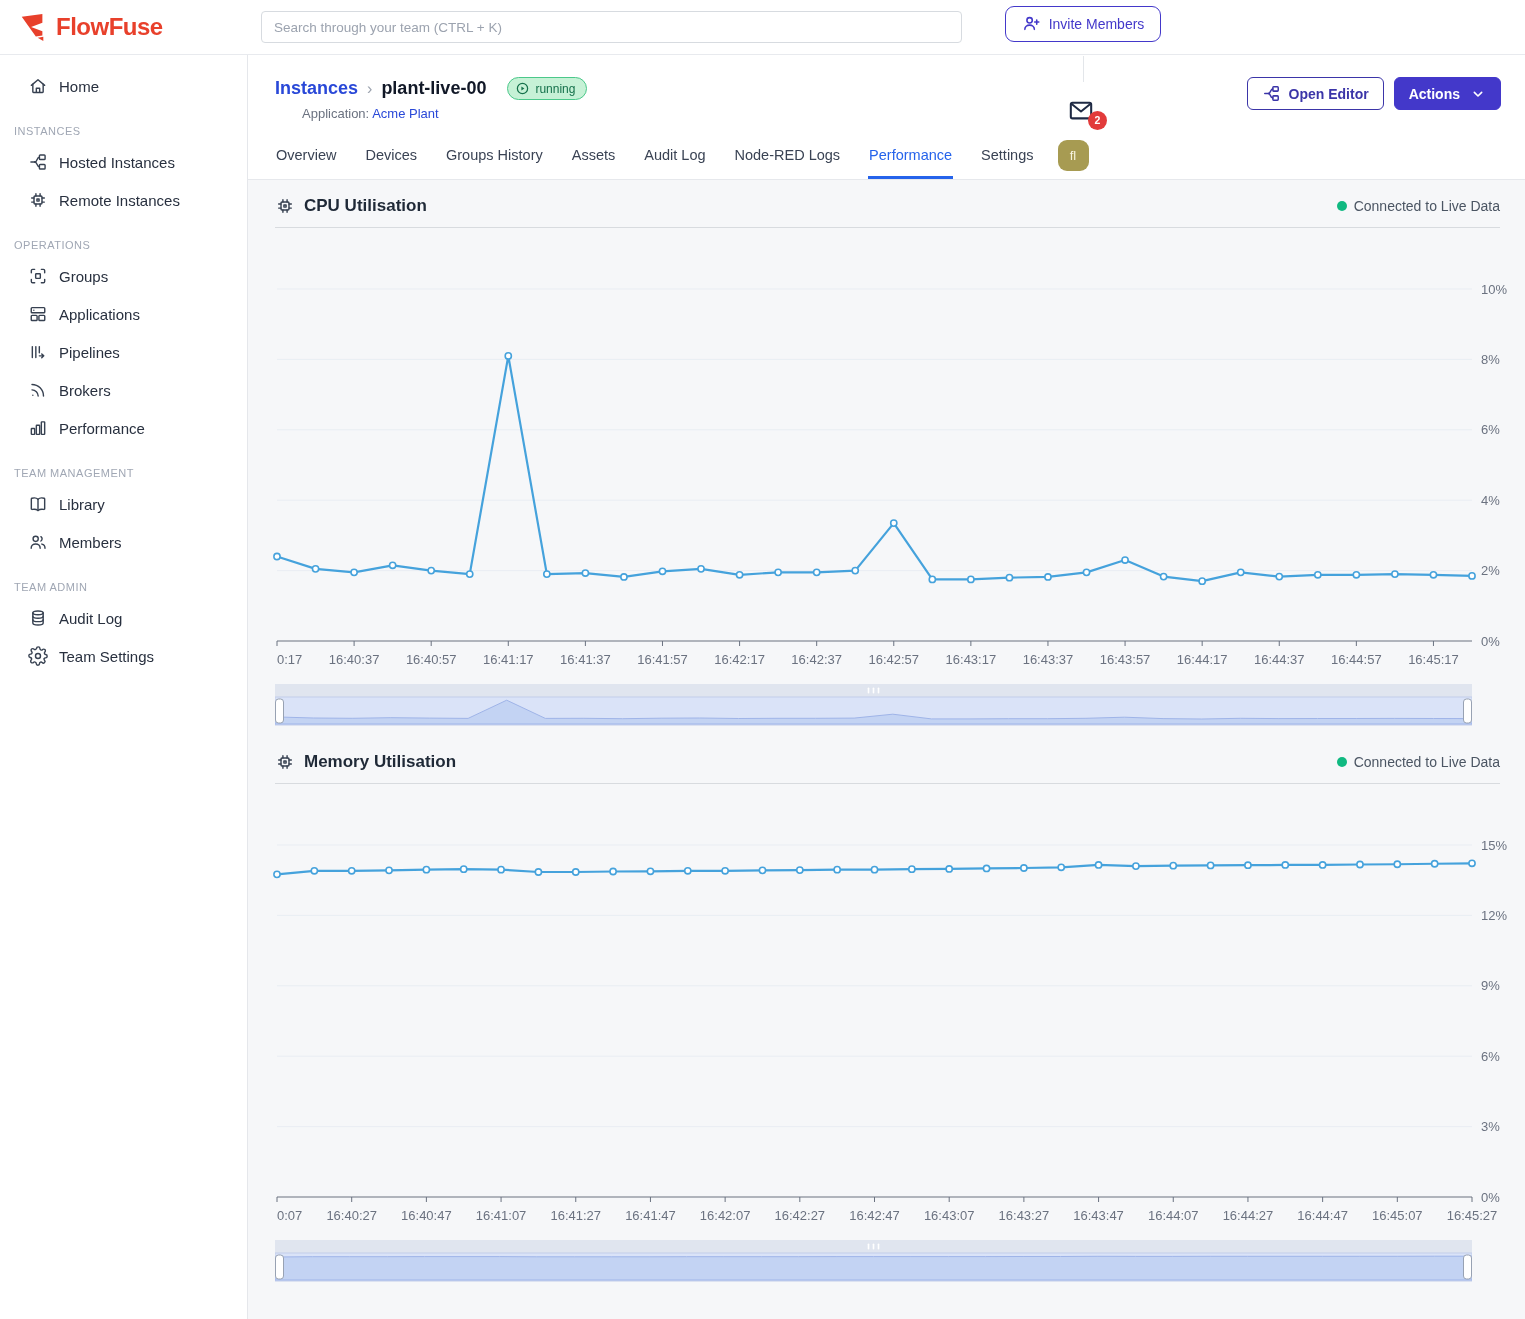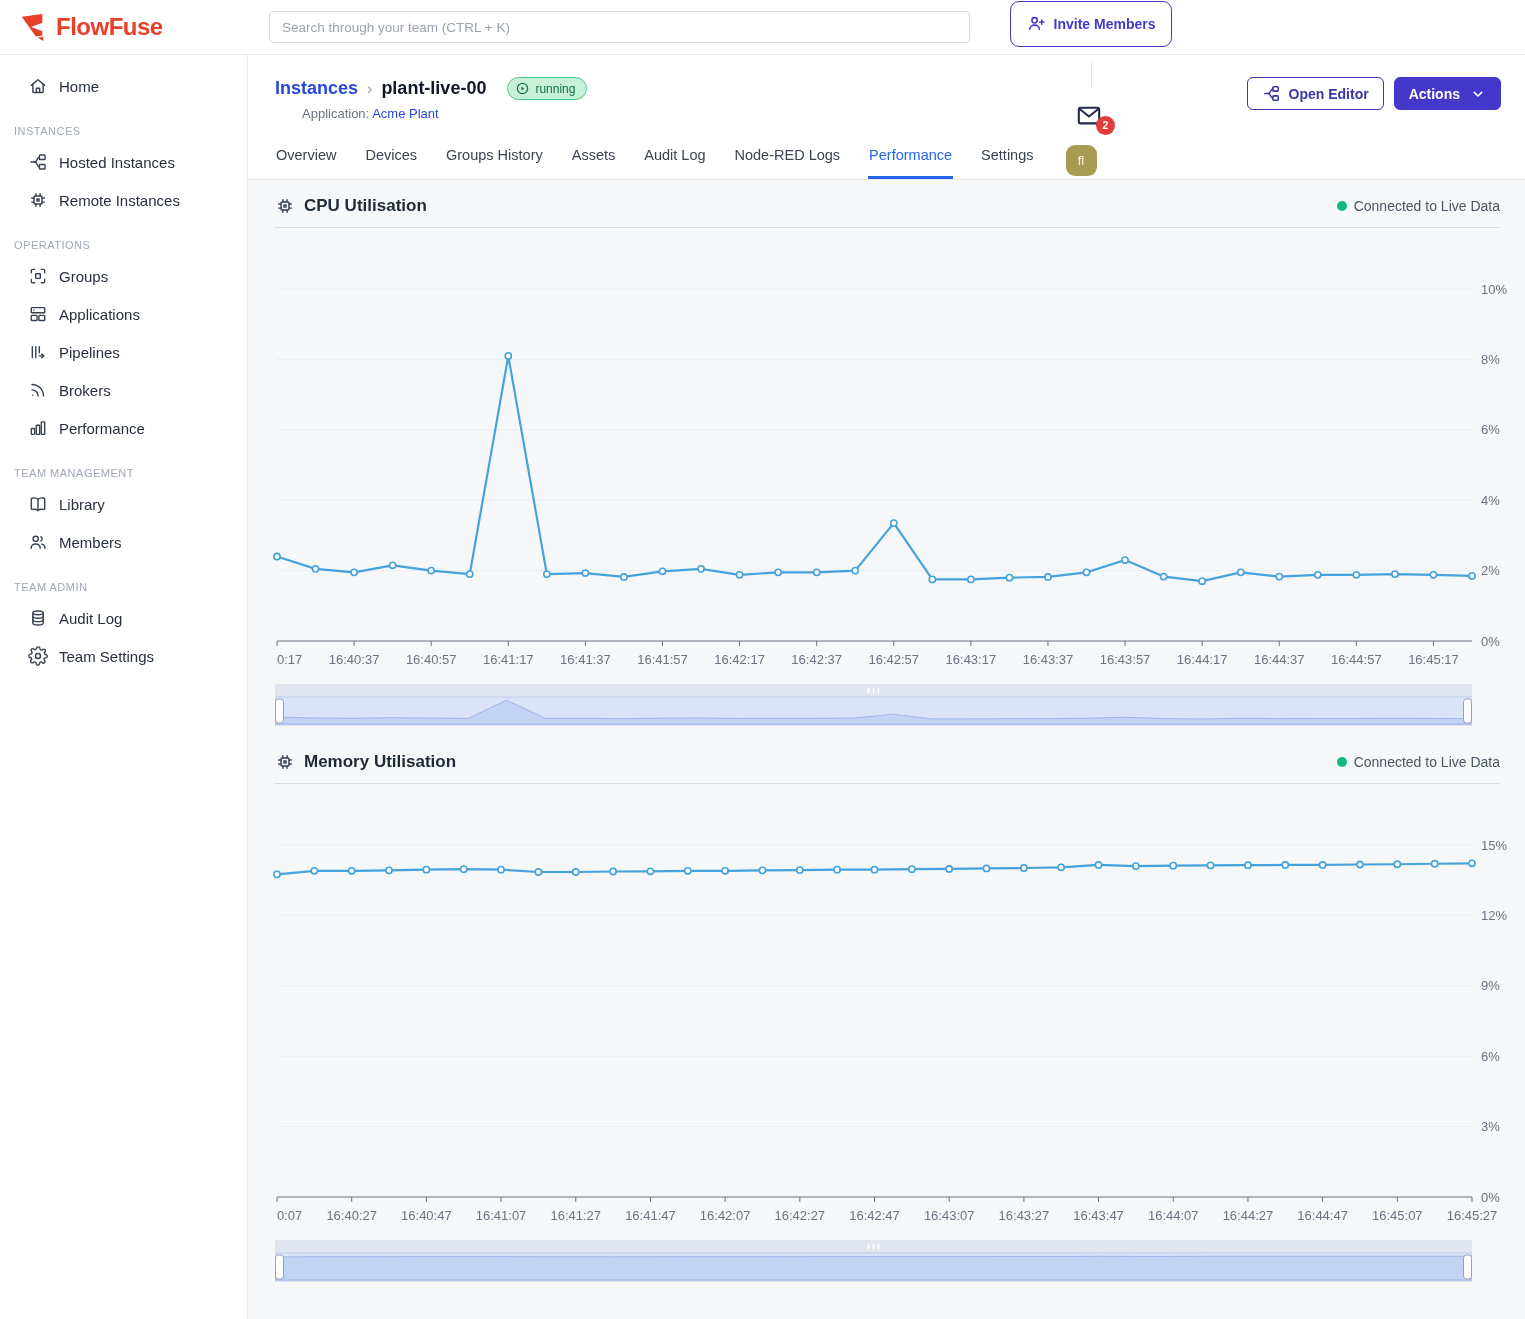--- a/index.html
+++ b/index.html
@@ -4,34 +4,34 @@
 <style>
   * { margin:0; padding:0; box-sizing:border-box; }
   html,body { width:1525px; height:1319px; overflow:hidden; background:#fff;
     font-family:"Liberation Sans","DejaVu Sans",sans-serif; color:#1F2937; }
 
   
   .topnav { height:55px; background:#fff; border-bottom:1px solid #E8EAEE;
     display:flex; align-items:center; position:relative; z-index:5; }
   .logo { display:flex; align-items:center; gap:8px; padding:0 0 0 18px; width:248px; flex:0 0 248px; }
   .logo-text { font-size:24px; font-weight:700; color:#E8402B; letter-spacing:-0.5px; }
-  .search-wrap { flex:0 0 auto; margin-left:21px; }
+  .search-wrap { flex:0 0 auto; margin-left:13px; }
   .search-input { width:701px; height:32px; border:1px solid #D7DBE0; border-radius:4px;
     padding:0 12px; font-size:13.5px; color:#374151; background:#fff; outline:none;
     font-family:"Liberation Sans","DejaVu Sans",sans-serif; }
   .search-input::placeholder { color:#9CA3AF; }
   .nav-right { display:flex; align-items:center; margin-left:12px; gap:14px;flex-direction:column; }
   .vdiv { width:1px; height:26px; background:#E3E6EA; }
   .team-block { display:flex; align-items:center; gap:8px; width:218px; cursor:pointer; }
   .team-texts { display:flex; flex-direction:column; line-height:1.15; flex:1; }
   .team-label { font-size:10px; color:#6B7280; letter-spacing:0.3px; }
   .team-name { font-size:15px; color:#1F2937; }
   .chev { color:#374151; display:flex; }
   .invite-btn { display:flex; align-items:center; gap:8px; border:1.5px solid #4338CA; color:#4338CA;
-    background:#fff; border-radius:9px; height:46px; padding:8px 16px; font-size:14px; font-weight:700; cursor:pointer;
+    background:#fff; border-radius:9px; height:36px; padding:8px 16px; font-size:14px; font-weight:400; cursor:pointer;
     font-family:"Liberation Sans","DejaVu Sans",sans-serif; }
   .mail-wrap { position:relative; width:32px; height:30px; display:flex; align-items:center; color:#1F2A44; cursor:pointer; }
   .mail-badge { position:absolute; right:-8px; bottom:-4px; min-width:19px; height:19px; border-radius:50%;
     background:#E23B3B; color:#fff; font-size:10.5px; font-weight:700; display:flex; align-items:center; justify-content:center; }
   .avatar { width:31px; height:31px; border-radius:9px; background:#A79B52; color:#F7F3DE;
     font-size:13px; display:flex; align-items:center; justify-content:center; margin-right:20px; cursor:pointer; }
 
   
   .shell { display:flex; height:1264px; }
   .sidebar { width:248px; flex:0 0 248px; background:#fff; border-right:1px solid #E5E7EB; padding-top:12px; }

